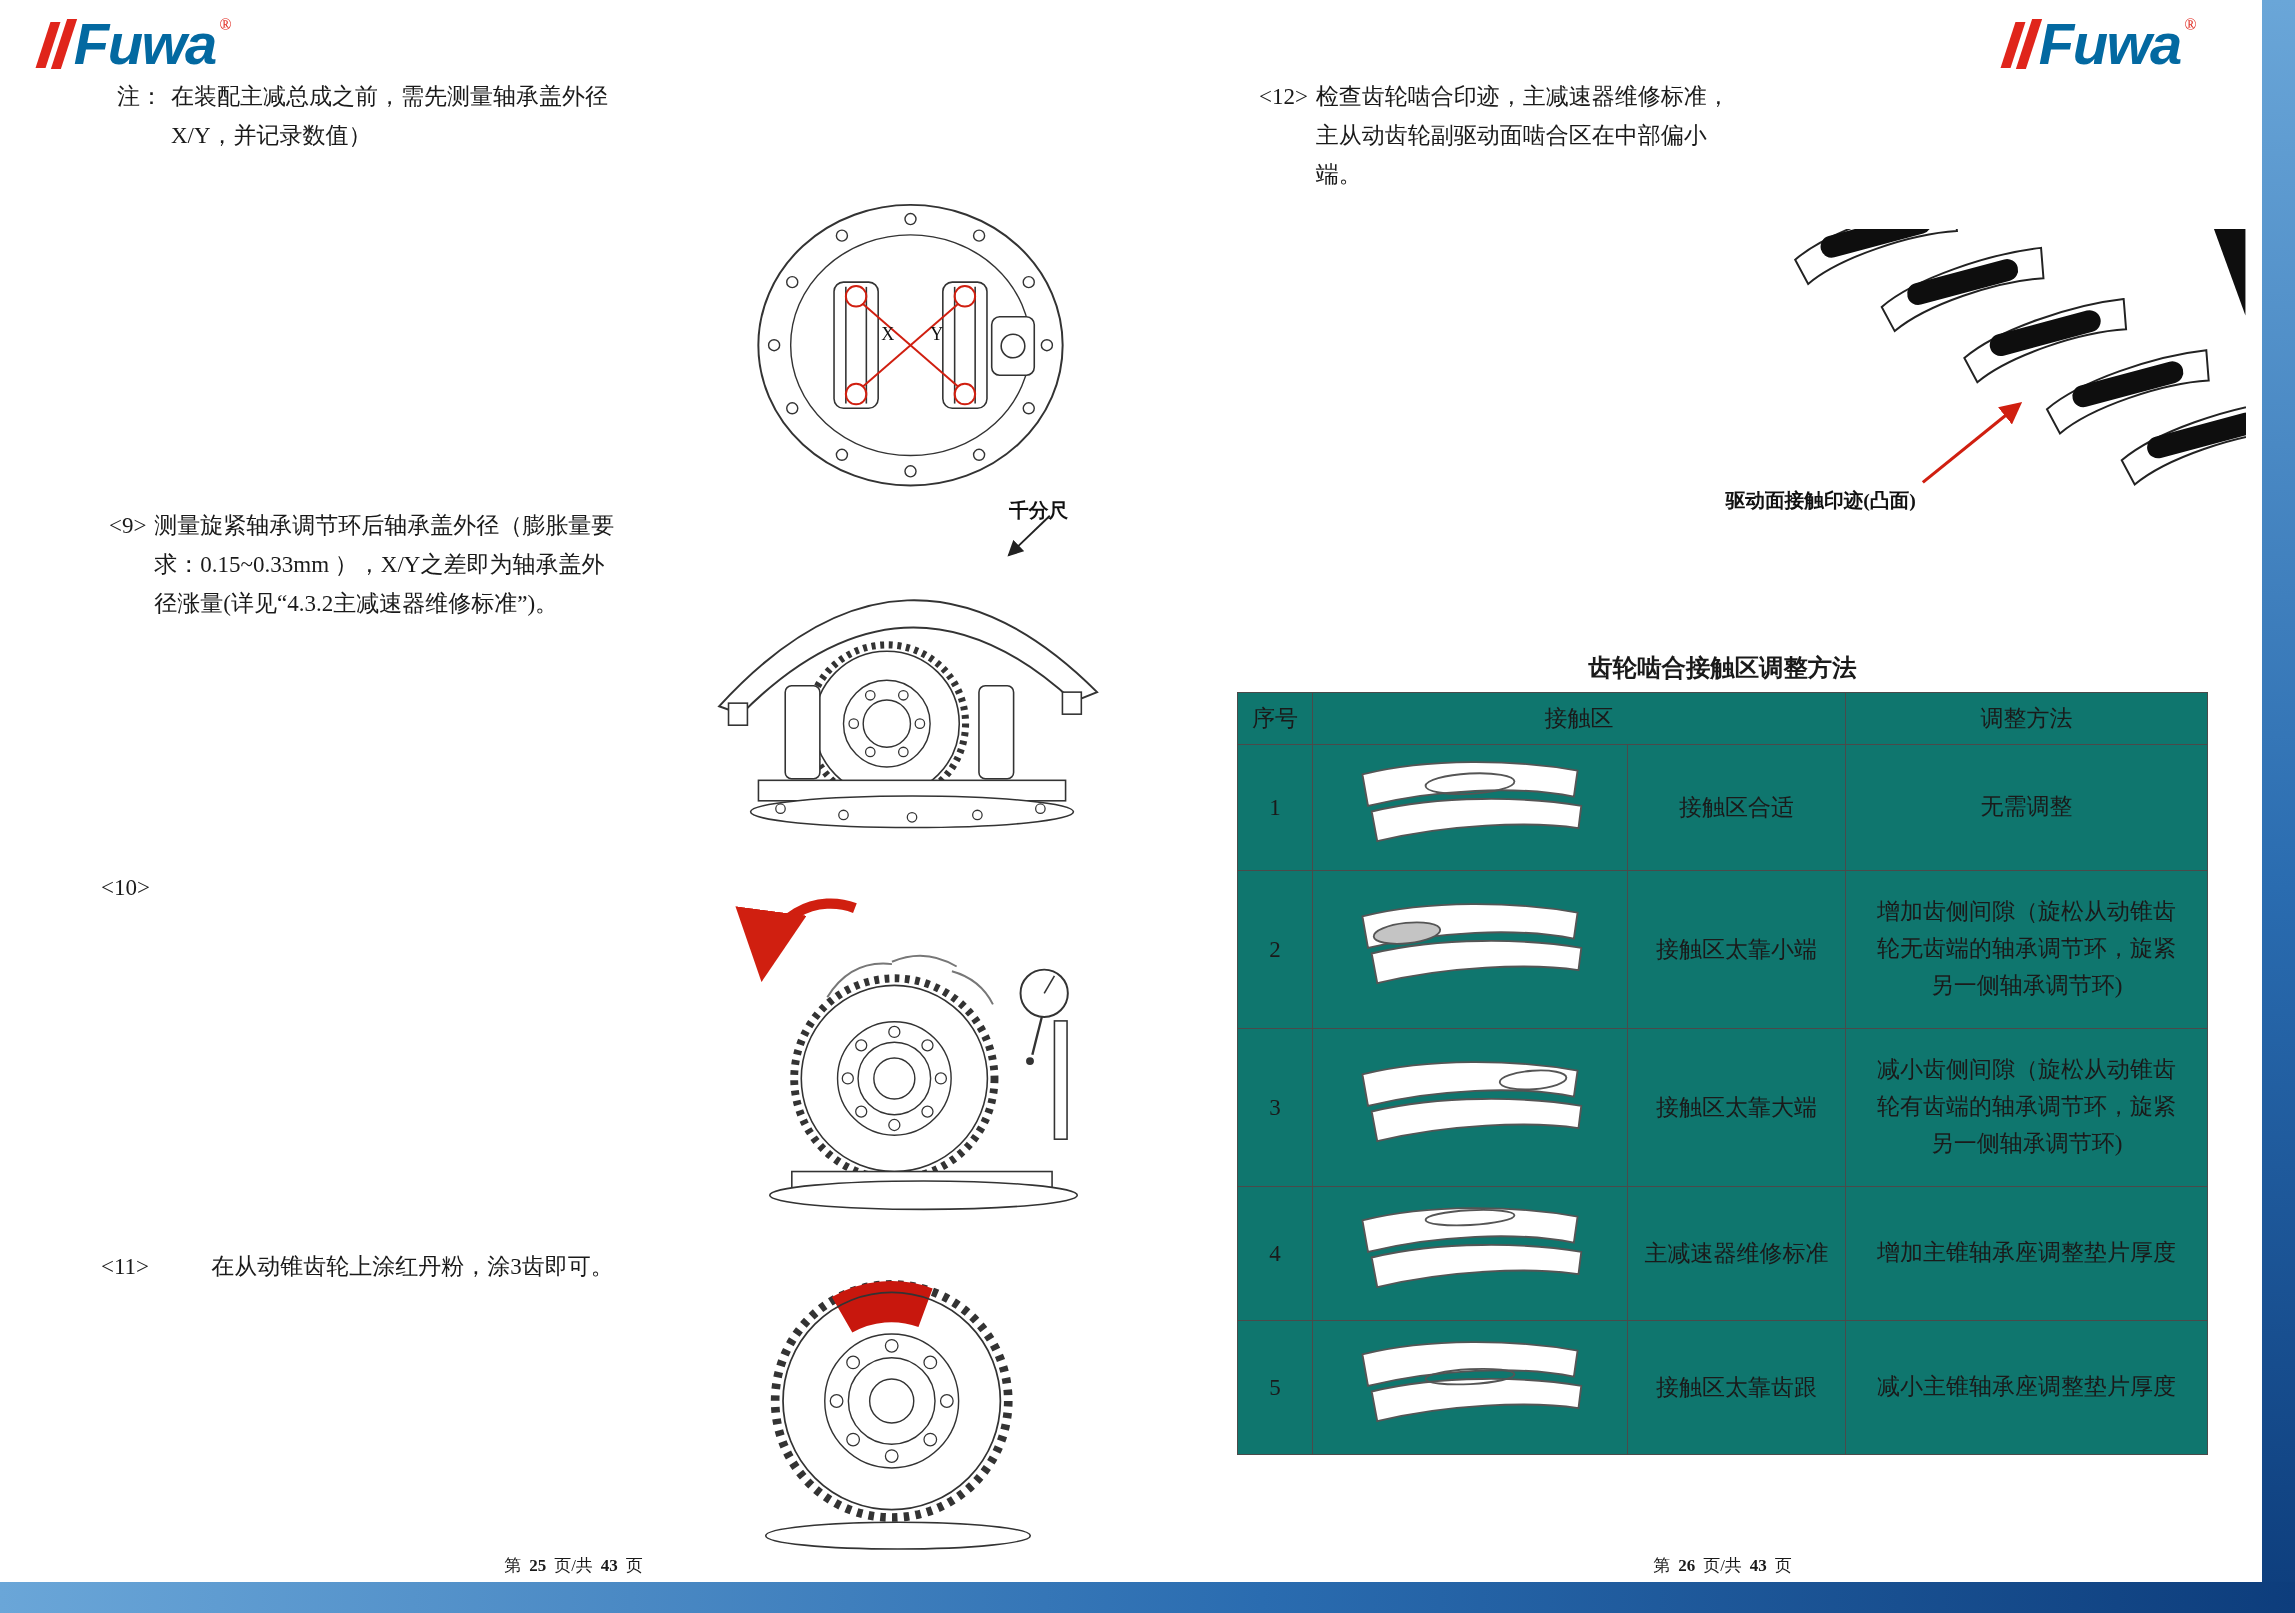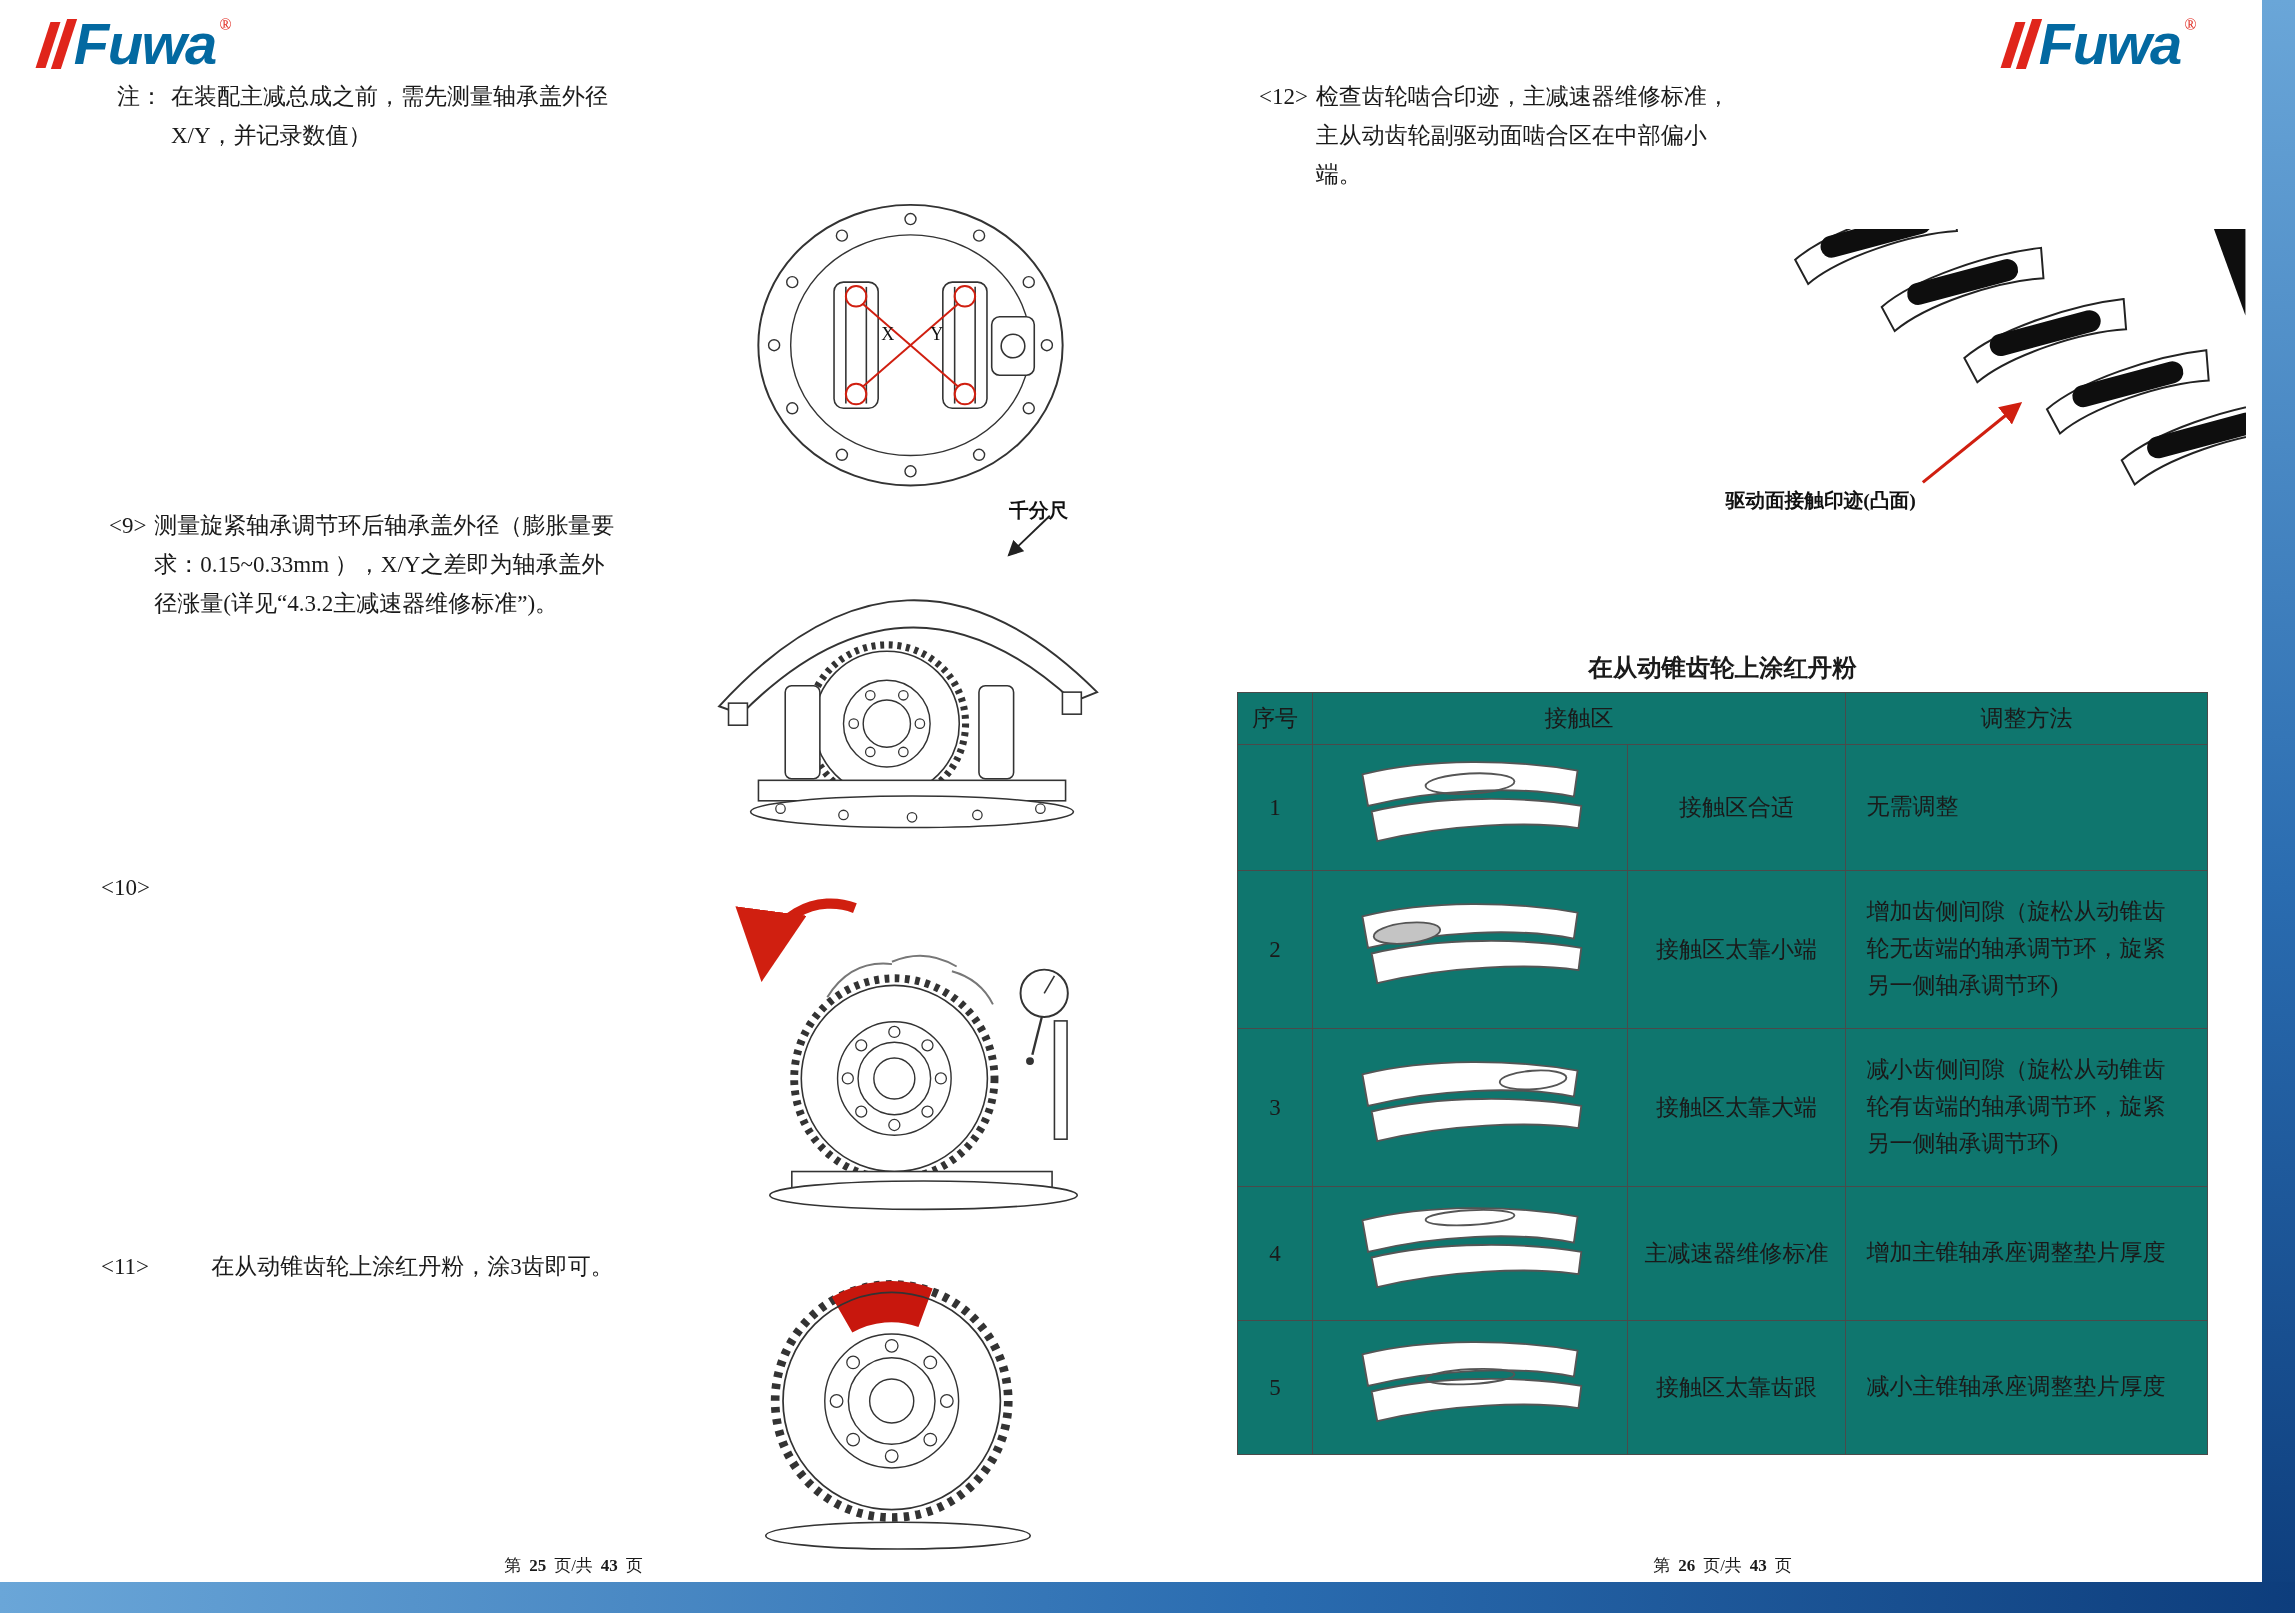--- a/index.html
+++ b/index.html
@@ -36,21 +36,21 @@
   .diagram-label { font-size:19.7px; font-weight:bold; color:#111; }
 
   
   .table-title { font-size:24.4px; font-weight:bold; text-align:center; }
   table.adjust { border-collapse:collapse; width:971px; table-layout:fixed; background:#0f766e; }
   table.adjust th, table.adjust td { border:1.3px solid #4a4a4a; font-size:23px; vertical-align:middle; }
   table.adjust th { font-weight:normal; height:52px; text-align:center; }
   td.c-num { text-align:center; }
   td.c-img { text-align:center; }
   td.c-zone { text-align:center; }
-  td.c-method { padding:12.6px 20.5px; line-height:1.6; text-align:left; font-size:22px;margin-top:6px; }
+  td.c-method { padding:12.6px 20.5px; line-height:1.6; text-align:center; font-size:22px;margin-top:6px; }
   tr.h160 { height:126px; } tr.h200 { height:158px; } tr.h170 { height:134px; }
 
   
   .footer { font-size:17px; text-align:center; }
   .footer b { font-weight:bold; }
   .footer span { margin:0 5.5px; }
   .footer b { margin:0 2.4px; }
 
   
   #bar-right { right:0; top:0; width:33px; height:1613px;
@@ -268,21 +268,21 @@
     <g transform="translate(455,265) rotate(-15)">
       <path d="M0,30 C50,6 150,0 215,10 L208,48 C150,36 55,42 8,64 Z" fill="#fff" stroke="#222" stroke-width="2.5"></path>
       <rect x="35" y="12" width="145" height="28" rx="14" fill="#0e0e0e"></rect>
     </g>
     <path d="M580,0 L620,0 L620,110 Z" fill="#0e0e0e"></path>
     <line x1="210" y1="322" x2="330" y2="225" stroke="#d01f10" stroke-width="4" marker-end="url(#arrR2)"></line>
   </svg>
   <div class="diagram-label abs" style="left:-31.5px; top:258px; width:260px;">驱动面接触印迹(凸面)</div>
 </div>
 
-<div class="table-title abs" style="left:1237px; top:652px; width:971px;">在从动锥齿轮上涂红丹粉</div>
+<div class="table-title abs" style="left:1237px; top:652px; width:971px;">齿轮啮合接触区调整方法</div>
 
 <table class="adjust abs" style="left:1237px; top:692px;">
   <colgroup>
       <col style="width:75px">
       <col style="width:315px">
       <col style="width:218px">
       <col style="width:362px">
     </colgroup>
   <tbody>
       <tr>

